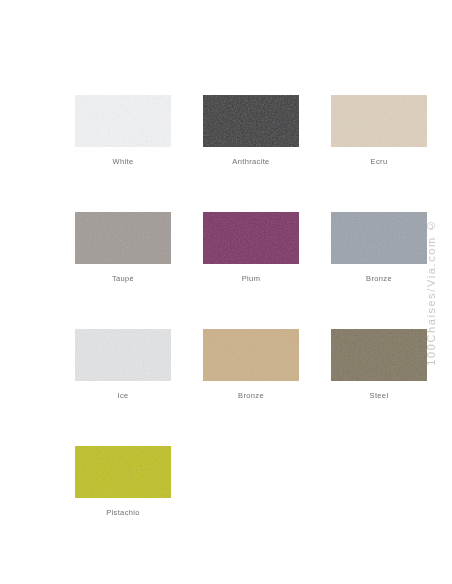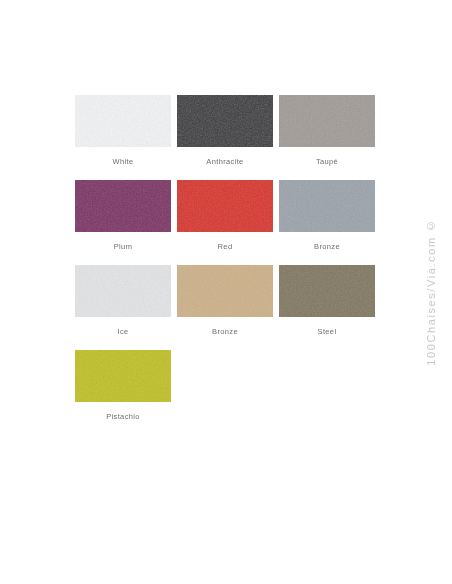--- a/index.html
+++ b/index.html
@@ -19,20 +19,21 @@
   
   #swatch-grid {
     position: absolute;
     left: 75px;
     top: 95px;
     width: 300px;
     display: grid;
     grid-template-columns: repeat(3, 96px);
     column-gap: 6px;
     row-gap: 0px;
+    gap: 32px;
   }
 
   .swatch-cell {
     width: 96px;
     height: 85px;
     display: flex;
     flex-direction: column;
     align-items: center;
   }
 
@@ -130,42 +131,42 @@
     </div>
     <div class="swatch-cell">
       <div class="swatch-chip" style="background-color: rgb(58, 58, 60);">
         <svg class="grain" width="100%" height="100%">
           <rect width="100%" height="100%" filter="url(#grain-dark)"></rect>
         </svg>
       </div>
       <div class="swatch-label">Anthracite</div>
     </div>
     <div class="swatch-cell">
+      <div class="swatch-chip" style="background-color: rgb(222, 208, 188);">
+        <svg class="grain" width="100%" height="100%">
+          <rect width="100%" height="100%" filter="url(#grain-light)"></rect>
+        </svg>
+      </div>
+      <div class="swatch-label">Ecru</div>
+    </div>
+    <div class="swatch-cell">
       <div class="swatch-chip" style="background-color: rgb(160, 154, 150);">
         <svg class="grain" width="100%" height="100%">
           <rect width="100%" height="100%" filter="url(#grain-mid)"></rect>
         </svg>
       </div>
       <div class="swatch-label">Taupé</div>
     </div>
     <div class="swatch-cell">
       <div class="swatch-chip" style="background-color: rgb(122, 51, 99);">
         <svg class="grain" width="100%" height="100%">
           <rect width="100%" height="100%" filter="url(#grain-mid)"></rect>
         </svg>
       </div>
       <div class="swatch-label">Plum</div>
-    </div>
-    <div class="swatch-cell">
-      <div class="swatch-chip" style="background-color: rgb(216, 52, 44);">
-        <svg class="grain" width="100%" height="100%">
-          <rect width="100%" height="100%" filter="url(#grain-mid)"></rect>
-        </svg>
-      </div>
-      <div class="swatch-label">Red</div>
     </div>
     <div class="swatch-cell">
       <div class="swatch-chip" style="background-color: rgb(154, 162, 171);">
         <svg class="grain" width="100%" height="100%">
           <rect width="100%" height="100%" filter="url(#grain-mid)"></rect>
         </svg>
       </div>
       <div class="swatch-label">Bronze</div>
     </div>
     <div class="swatch-cell">

